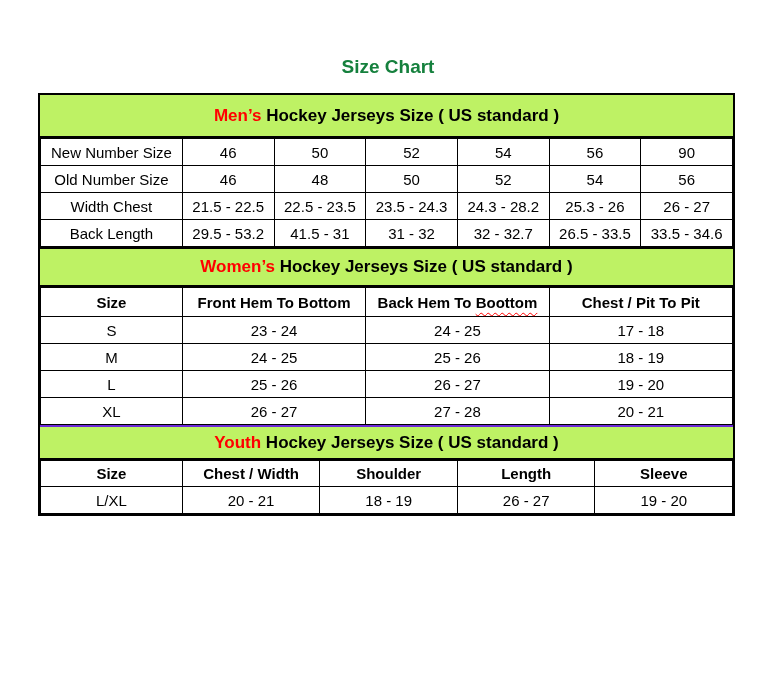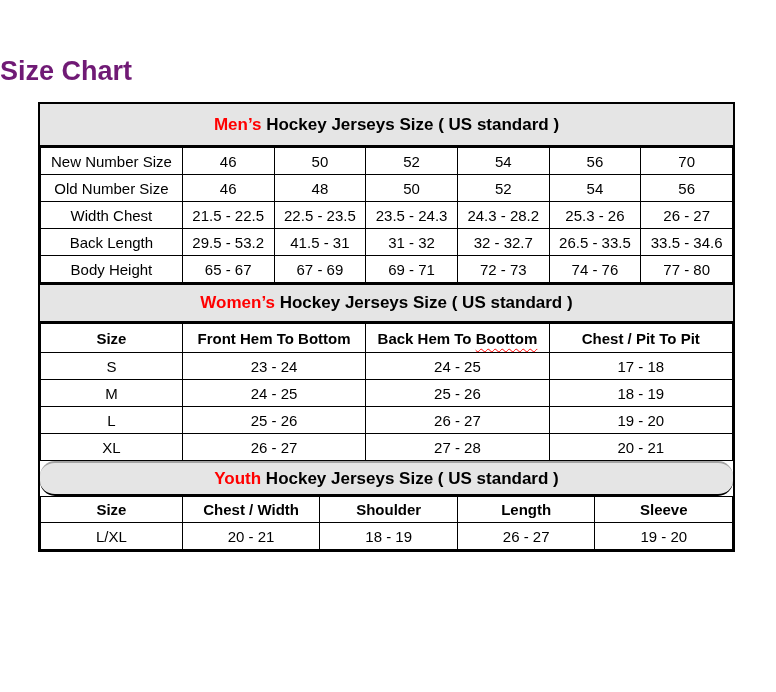--- a/index.html
+++ b/index.html
@@ -11,45 +11,46 @@
   }
   .page {
     width: 776px;
     height: 692px;
     background: #ffffff;
     overflow: hidden;
   }
   .title {
     margin: 56px 0 15px 0;
     width: 776px;
-    font-size: 27px;
+    text-align: center;
+    font-size: 19px;
     font-weight: bold;
-    color: #701a75;
+    color: #15803d;
     letter-spacing: 0px;
   }
   .chart {
     margin-left: 38px;
     width: 697px;
     border: 2px solid #000000;
     box-sizing: border-box;
   }
   .band {
-    background: #e5e5e5;
+    background: #bef264;
     border-bottom: 2px solid #000000;
     display: flex;
     align-items: center;
     justify-content: center;
     font-weight: bold;
     font-size: 17px;
     text-align: center;
   }
   .band .accent { color: #FF0000; }
   .band-men   { height: 41px; }
   .band-women { height: 36px; border-top: 2px solid #000000; }
-  .band-youth { height: 31px; border-top: 2px solid #a3a3a3; border-radius: 15px; }
+  .band-youth { height: 31px; border-top: 2px solid #6d28d9; }
   table.tbl {
     width: 100%;
     border-collapse: collapse;
     table-layout: fixed;
   }
   table.tbl th, table.tbl td {
     border: 1px solid #000000;
     text-align: center;
     vertical-align: middle;
     padding: 0 2px;
@@ -93,21 +94,21 @@
           <col class="c-val">
       </colgroup>
       <tbody>
       <tr>
         <td>New Number Size</td>
         <td>46</td>
         <td>50</td>
         <td>52</td>
         <td>54</td>
         <td>56</td>
-        <td>70</td>
+        <td>90</td>
       </tr>
       <tr>
         <td>Old Number Size</td>
         <td>46</td>
         <td>48</td>
         <td>50</td>
         <td>52</td>
         <td>54</td>
         <td>56</td>
       </tr>
@@ -121,29 +122,20 @@
         <td>26 - 27</td>
       </tr>
       <tr>
         <td>Back Length</td>
         <td>29.5 - 53.2</td>
         <td>41.5 - 31</td>
         <td>31 - 32</td>
         <td>32 - 32.7</td>
         <td>26.5 - 33.5</td>
         <td>33.5 - 34.6</td>
-      </tr>
-      <tr>
-        <td>Body Height</td>
-        <td>65 - 67</td>
-        <td>67 - 69</td>
-        <td>69 - 71</td>
-        <td>72 - 73</td>
-        <td>74 - 76</td>
-        <td>77 - 80</td>
       </tr>
     </tbody>
       </table>
 
     <div class="band band-women">
       <span><span class="accent">Women’s</span><span> Hockey Jerseys Size ( US standard )</span></span>
     </div>
 
     <table class="tbl women">
       <colgroup>

